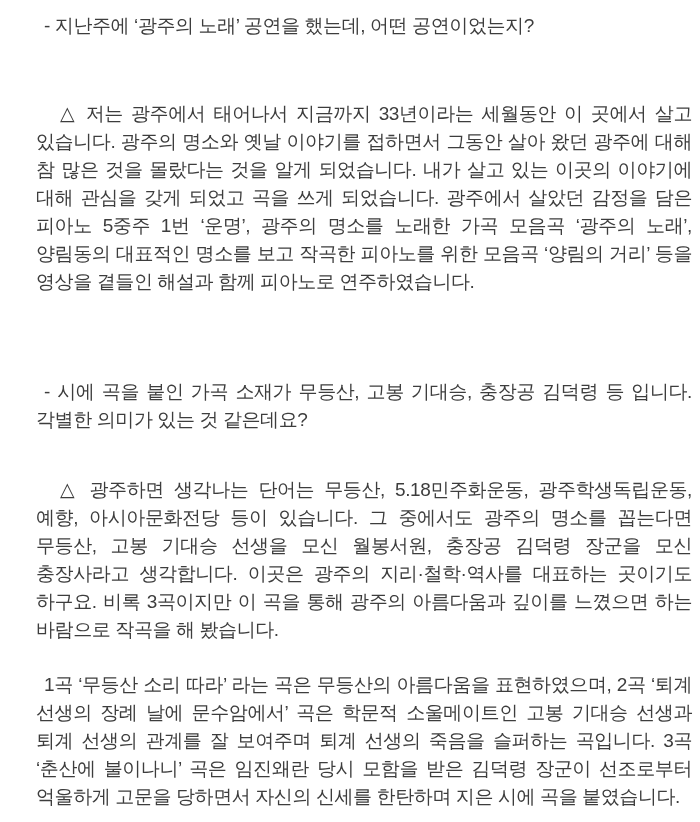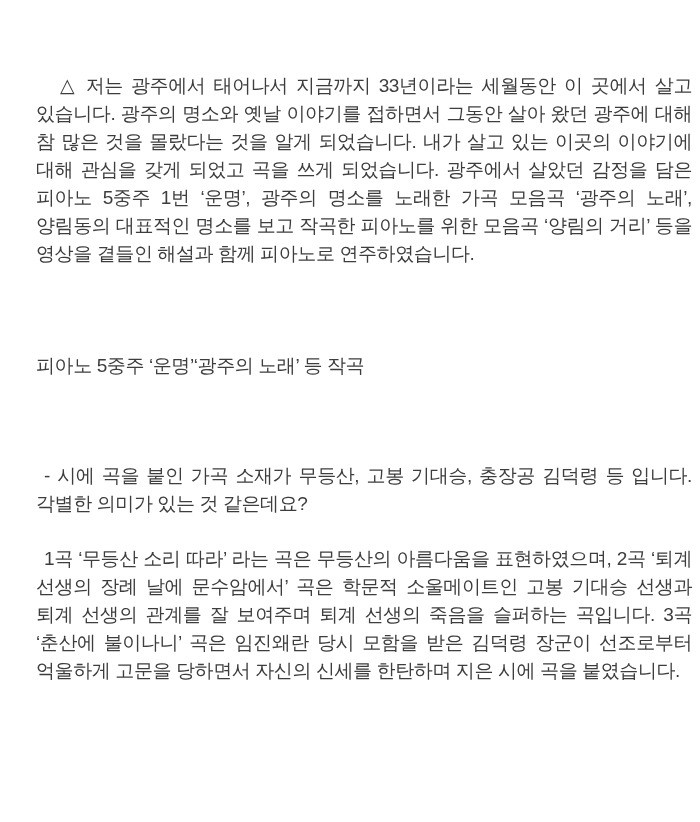--- a/index.html
+++ b/index.html
@@ -32,22 +32,23 @@
   p.a1  { margin-top: 60px; text-indent: 24px; }
   p.sub { margin-top: 84px; }
   p.q2  { margin-top: 82px; text-indent: 8px; }
   p.a2  { margin-top: 42px; text-indent: 24px; }
   p.a3  { margin-top: 27px; text-indent: 8px; }
 </style>
 </head>
 <body>
 
 <div class="article-body">
+  <p class="q1">- 지난주에 ‘광주의 노래’ 공연을 했는데, 어떤 공연이었는지?</p>
 
   <p class="a1">△ 저는 광주에서 태어나서 지금까지 33년이라는 세월동안 이 곳에서 살고 있습니다. 광주의 명소와 옛날 이야기를 접하면서 그동안 살아 왔던 광주에 대해 참 많은 것을 몰랐다는 것을 알게 되었습니다. 내가 살고 있는 이곳의 이야기에 대해 관심을 갖게 되었고 곡을 쓰게 되었습니다. 광주에서 살았던 감정을 담은 피아노 5중주 1번 ‘운명’, 광주의 명소를 노래한 가곡 모음곡 ‘광주의 노래’, 양림동의 대표적인 명소를 보고 작곡한 피아노를 위한 모음곡 ‘양림의 거리’ 등을 영상을 곁들인 해설과 함께 피아노로 연주하였습니다.</p>
 
-  <p class="sub">피아노 5중주 ‘운명’‘광주의 노래’ 등 작곡</p>
 
   <p class="q2">- 시에 곡을 붙인 가곡 소재가 무등산, 고봉 기대승, 충장공 김덕령 등 입니다. 각별한 의미가 있는 것 같은데요?</p>
 
+  <p class="a2">△ 광주하면 생각나는 단어는 무등산, 5.18민주화운동, 광주학생독립운동, 예향, 아시아문화전당 등이 있습니다. 그 중에서도 광주의 명소를 꼽는다면 무등산, 고봉 기대승 선생을 모신 월봉서원, 충장공 김덕령 장군을 모신 충장사라고 생각합니다. 이곳은 광주의 지리·철학·역사를 대표하는 곳이기도 하구요. 비록 3곡이지만 이 곡을 통해 광주의 아름다움과 깊이를 느꼈으면 하는 바람으로 작곡을 해 봤습니다.</p>
 
   <p class="a3">1곡 ‘무등산 소리 따라’ 라는 곡은 무등산의 아름다움을 표현하였으며, 2곡 ‘퇴계 선생의 장례 날에 문수암에서’ 곡은 학문적 소울메이트인 고봉 기대승 선생과 퇴계 선생의 관계를 잘 보여주며 퇴계 선생의 죽음을 슬퍼하는 곡입니다. 3곡 ‘춘산에 불이나니’ 곡은 임진왜란 당시 모함을 받은 김덕령 장군이 선조로부터 억울하게 고문을 당하면서 자신의 신세를 한탄하며 지은 시에 곡을 붙였습니다.</p>
 </div>
 
 </body></html>

